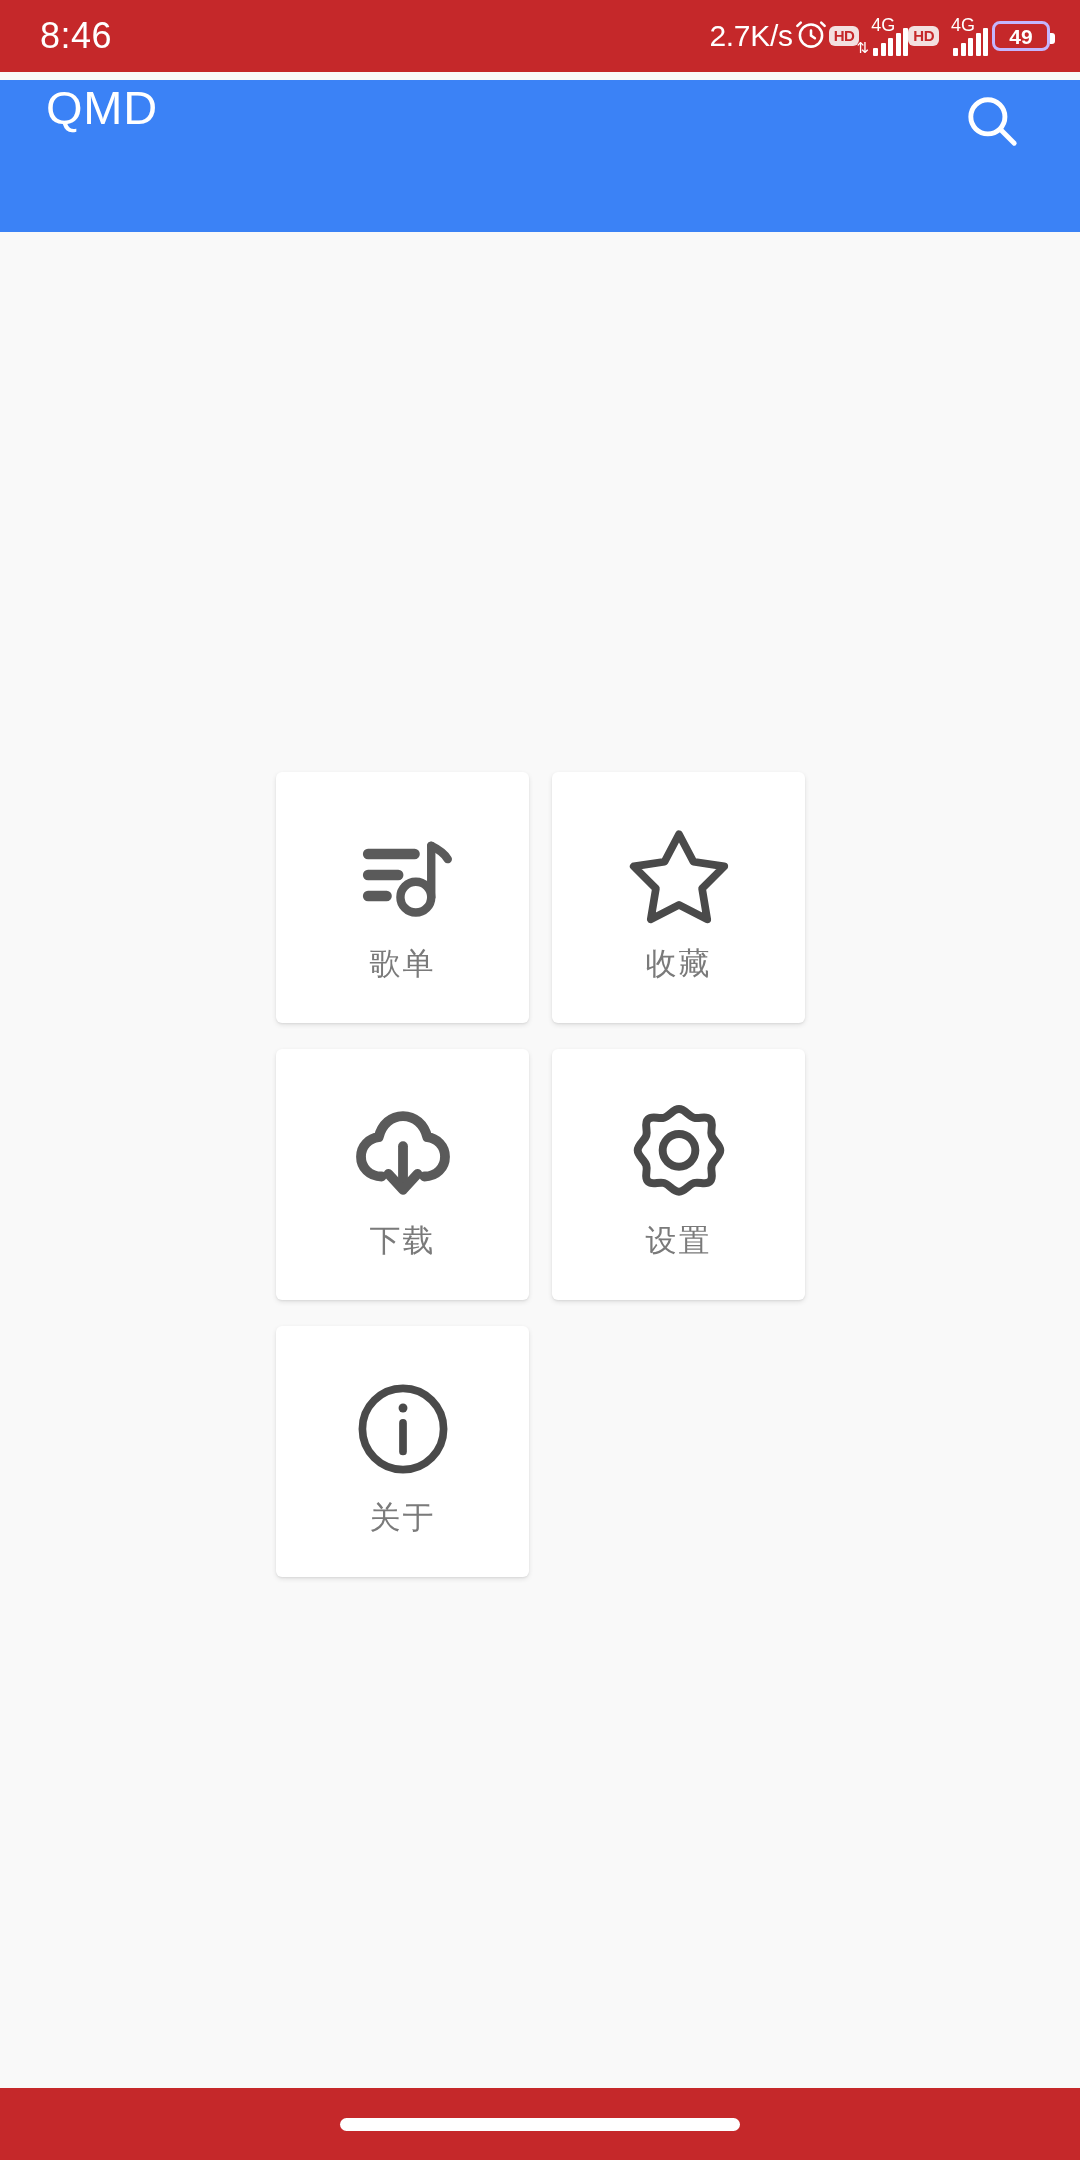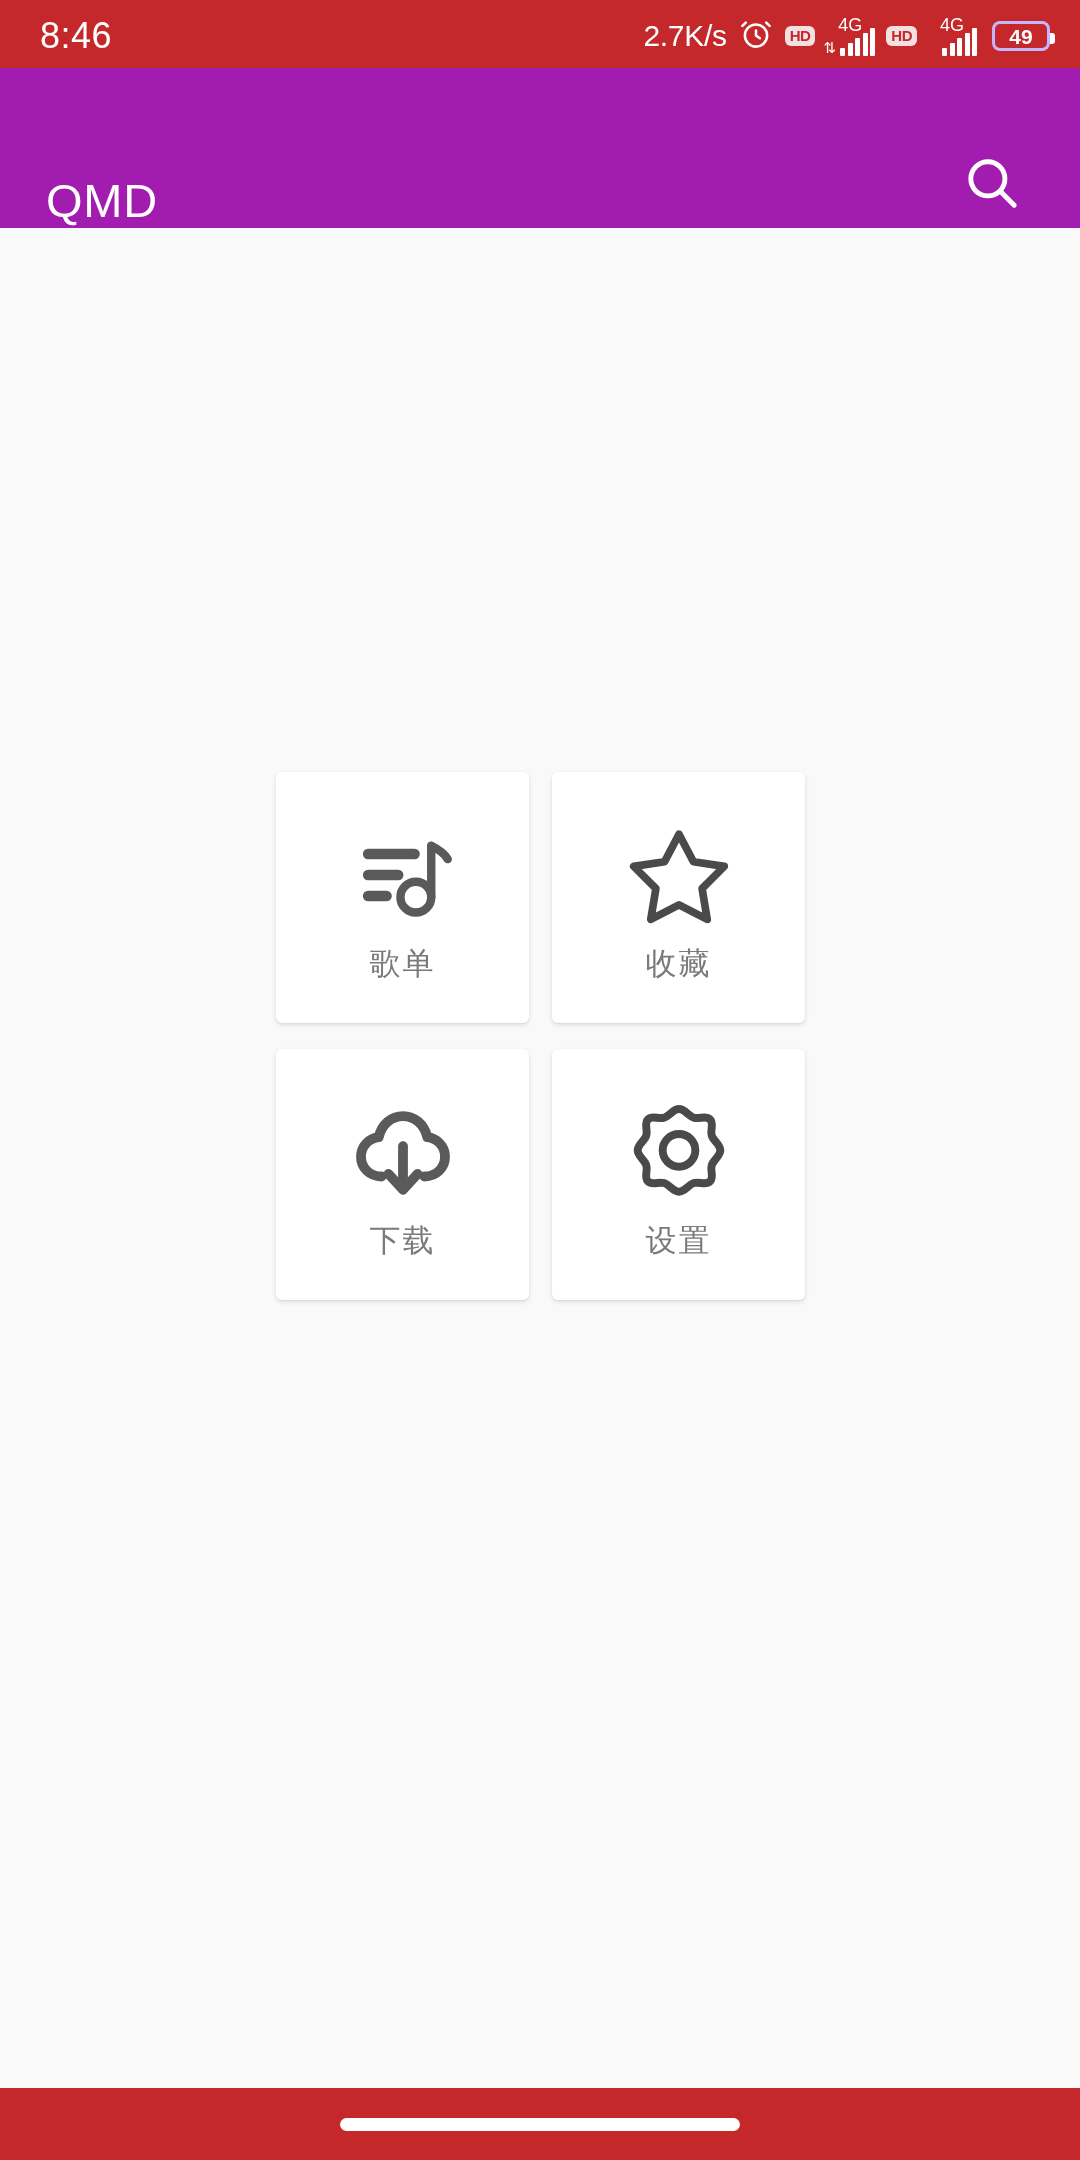--- a/index.html
+++ b/index.html
@@ -33,21 +33,20 @@
     color: #ffffff;
     font-size: 36px;
     font-weight: 400;
     letter-spacing: 0.5px;
     line-height: 1;
   }
 
   .status-right {
     display: flex;
     align-items: center;
-    gap: 11px;
     text-align: right;
   }
 
   .net-speed {
     color: #ffffff;
     font-size: 30px;
     font-weight: 500;
     letter-spacing: -0.3px;
   }
 
@@ -133,26 +132,26 @@
   .battery-level {
     color: #ffffff;
     font-size: 21px;
     font-weight: 700;
     line-height: 1;
   }
 
   
   .app-bar {
     position: absolute;
-    top: 68px; left: 0;
+    top: 80px; left: 0;
     width: 1080px;
     height: 160px;
-    background: #a21caf;
-    display: flex;
-    align-items: flex-end;
+    background: #3b82f6;
+    display: flex;
+    align-items: flex-start;
     justify-content: space-between;
     padding: 0 45px 0 46px;
   }
 
   .app-title {
     color: #ffffff;
     font-size: 47px;
     font-weight: 400;
     letter-spacing: 0.8px;
   }
@@ -371,20 +370,30 @@
                    C10.7 14.5 8.9 11.8 10.7 10.0
                    C12.5 8.2 15.2 10.0 17.6 9.3
                    C20.0 8.6 21.4 5.6 24 5.6 Z"></path>
           <circle cx="24" cy="23.3" r="7.0"></circle>
         </svg>
       </div>
       <div class="card-label">设置</div>
     </div>
 
 
+    <div class="card">
+      <div class="card-icon">
+        <svg width="112" height="112" viewBox="0 0 48 48" fill="none" stroke="#4a4a4a" stroke-width="3.3" stroke-linecap="round">
+          <circle cx="24" cy="24" r="17.4"></circle>
+          <circle cx="24" cy="15.0" r="1.9" fill="#4a4a4a" stroke="none"></circle>
+          <path d="M24 21.4 V33.6"></path>
+        </svg>
+      </div>
+      <div class="card-label">关于</div>
+    </div>
 
   </div>
 
   <div class="fab">
     
   </div>
 
 </div>
 
 <div class="nav-bar">

